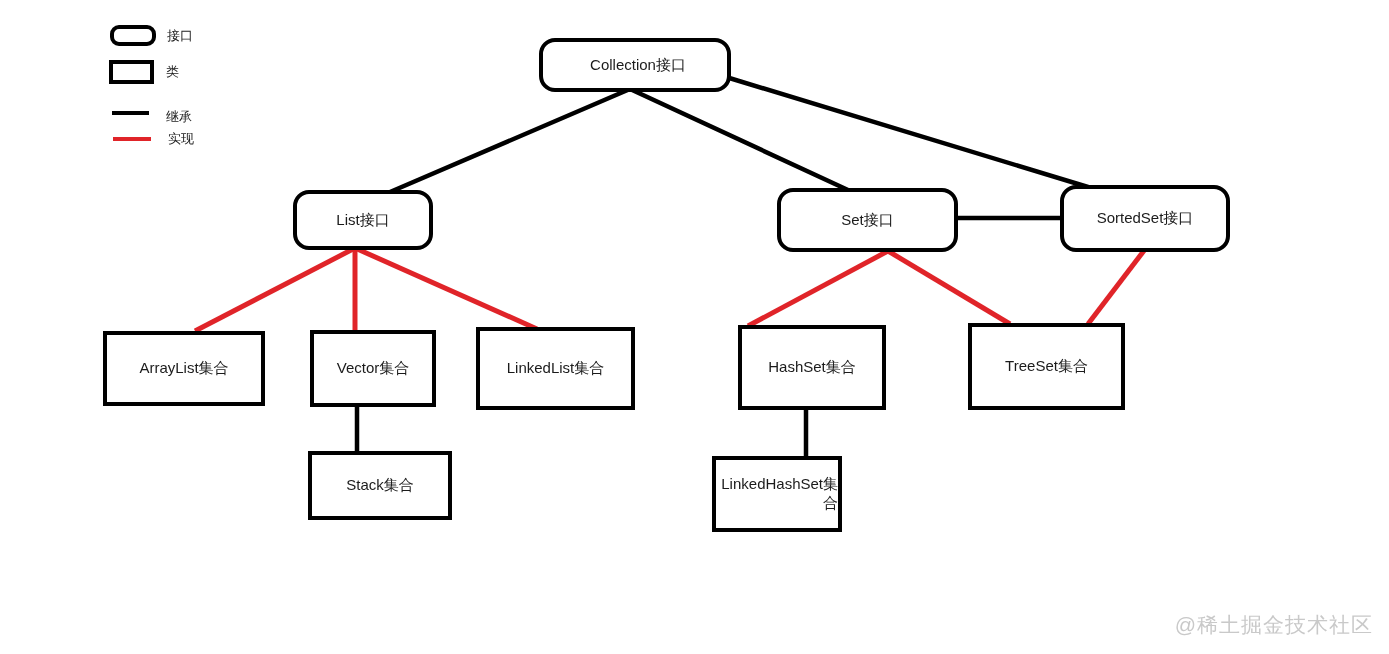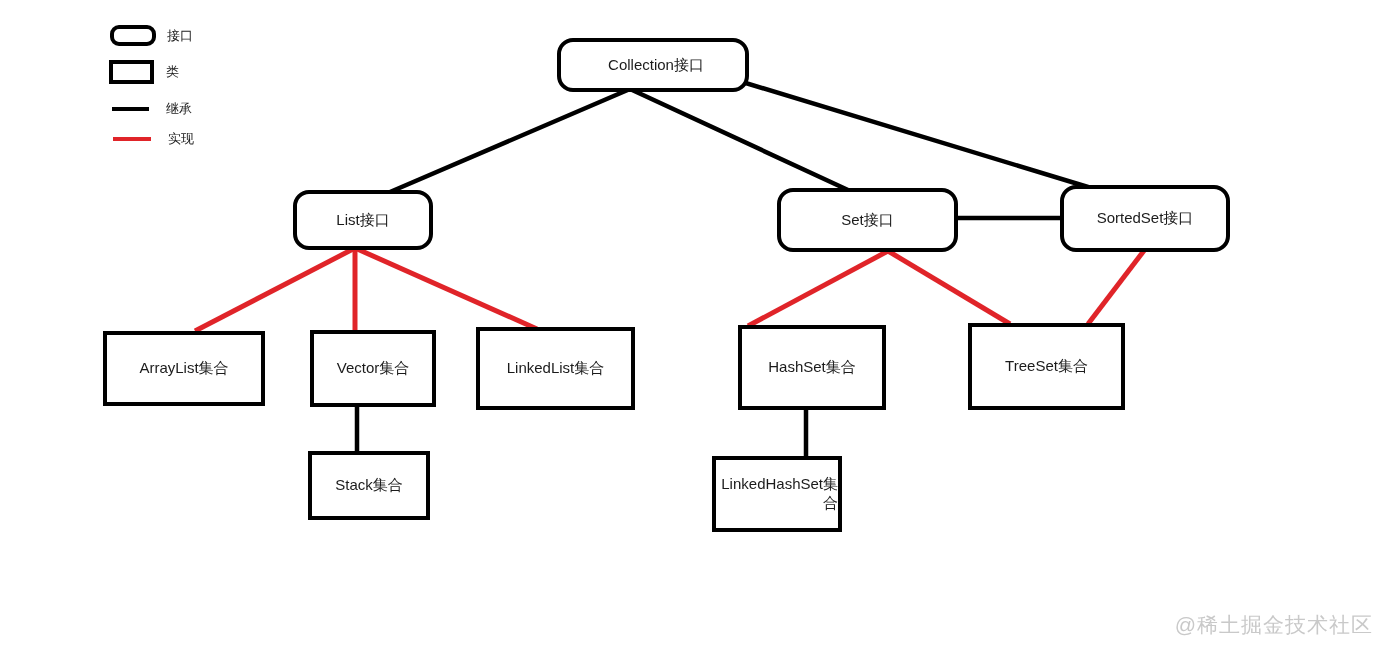--- a/index.html
+++ b/index.html
@@ -110,29 +110,29 @@
     <div class="legend-row" style="left:110px; top:25px;">
       <span class="legend-symbol sym-iface"></span>
       <span class="legend-label" style="margin-left:11px;">接口</span>
     </div>
     <div class="legend-row" style="left:109px; top:60px;">
       <span class="legend-symbol sym-cls"></span>
       <span class="legend-label" style="margin-left:12px;">类</span>
     </div>
     <div class="legend-row" style="left:112px; top:100px;">
       <span class="legend-symbol sym-line-black"></span>
-      <span class="legend-label" style="margin-left:17px;">继承</span>
+      <span class="legend-label" style="margin-left:17px;margin-top:8px;">继承</span>
     </div>
     <div class="legend-row" style="left:113px; top:130px;justify-content:center;">
       <span class="legend-symbol sym-line-red"></span>
       <span class="legend-label" style="margin-left:17px;">实现</span>
     </div>
   </div>
 
-  <div class="node iface" style="left:557px; top:38px; width:192px; height:54px;padding-left:6px;">
+  <div class="node iface" style="left:539px; top:38px; width:192px; height:54px;padding-left:6px;">
     <span>Collection接口</span>
   </div>
   <div class="node iface" style="left:293px; top:190px; width:140px; height:60px;">
     <span>List接口</span>
   </div>
   <div class="node iface" style="left:1060px; top:185px; width:170px; height:67px;">
     <span>SortedSet接口</span>
   </div>
   <div class="node iface" style="left:777px; top:188px; width:181px; height:64px;">
     <span>Set接口</span>
@@ -146,21 +146,21 @@
   </div>
   <div class="node cls" style="left:476px; top:327px; width:159px; height:83px;">
     <span>LinkedList集合</span>
   </div>
   <div class="node cls" style="left:738px; top:325px; width:148px; height:85px;">
     <span>HashSet集合</span>
   </div>
   <div class="node cls" style="left:968px; top:323px; width:157px; height:87px;">
     <span>TreeSet集合</span>
   </div>
-  <div class="node cls" style="left:308px; top:451px; width:122px; height:69px;">
+  <div class="node cls" style="left:308px; top:451px; width:144px; height:69px;">
     <span>Stack集合</span>
   </div>
   <div class="node cls" style="left:712px; top:456px; width:130px; height:76px;text-align:right;">
     <span>LinkedHashSet集合</span>
   </div>
 
   <div class="watermark">@稀土掘金技术社区</div>
 
 </div>
 

